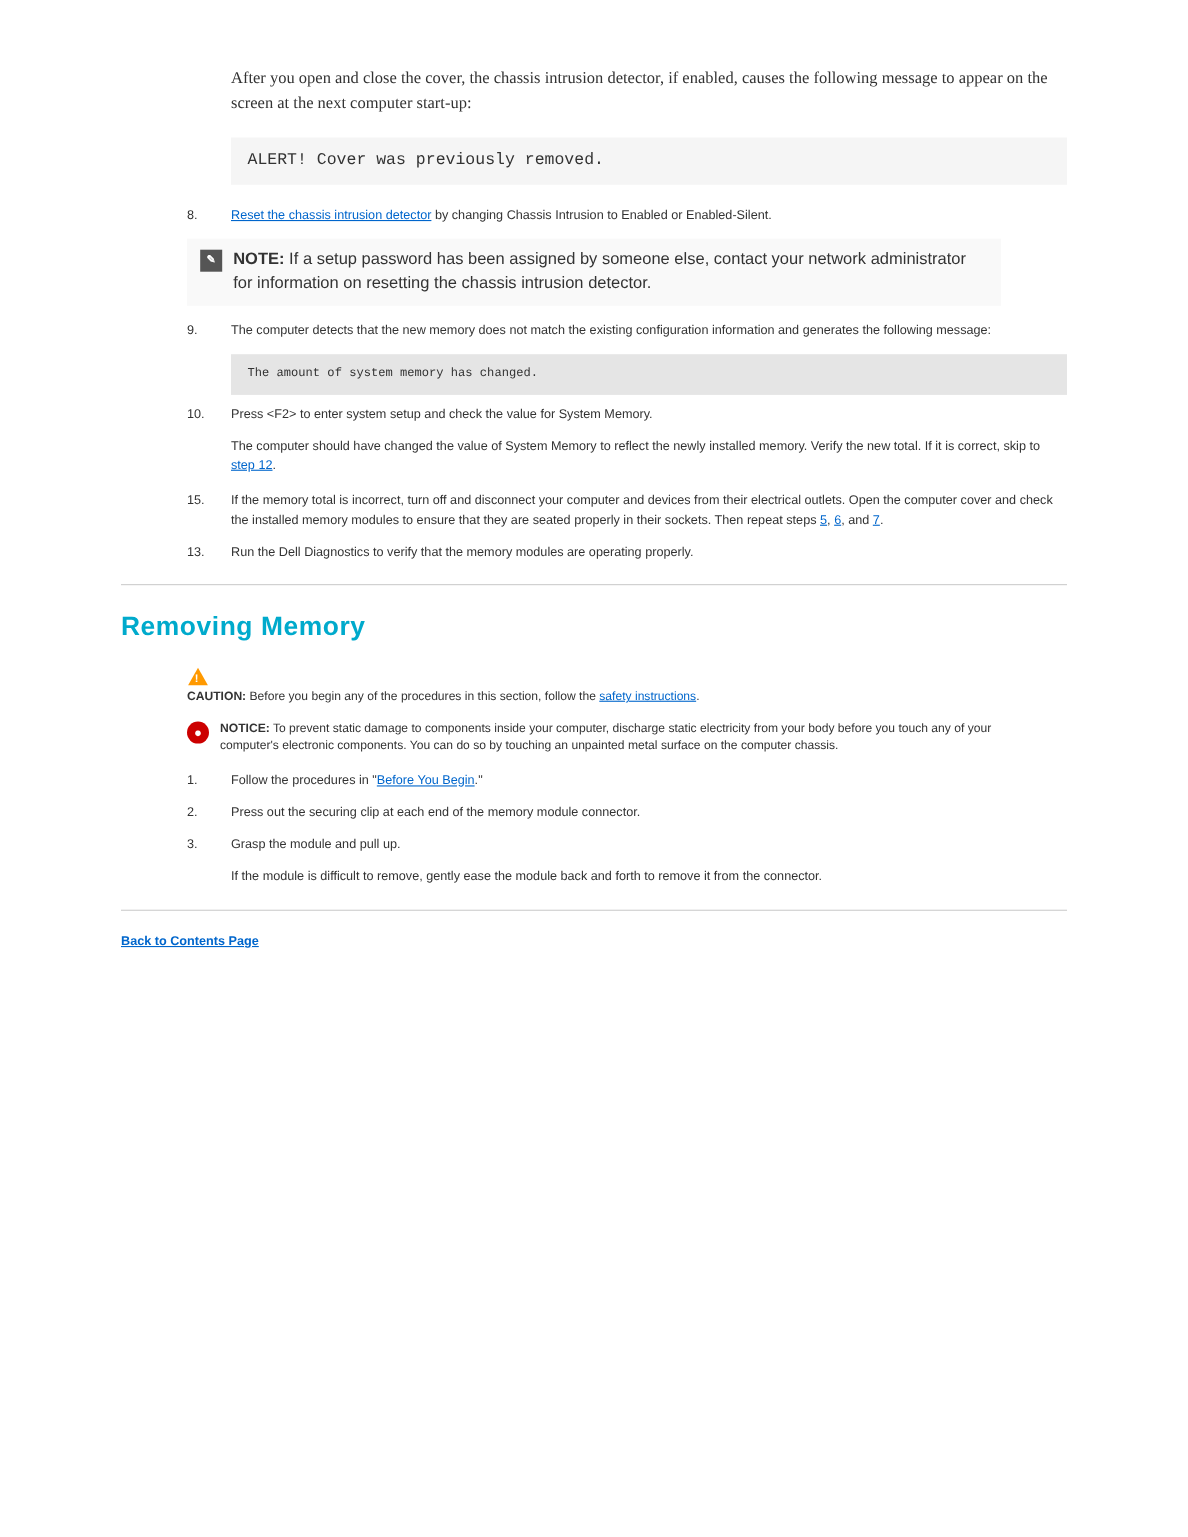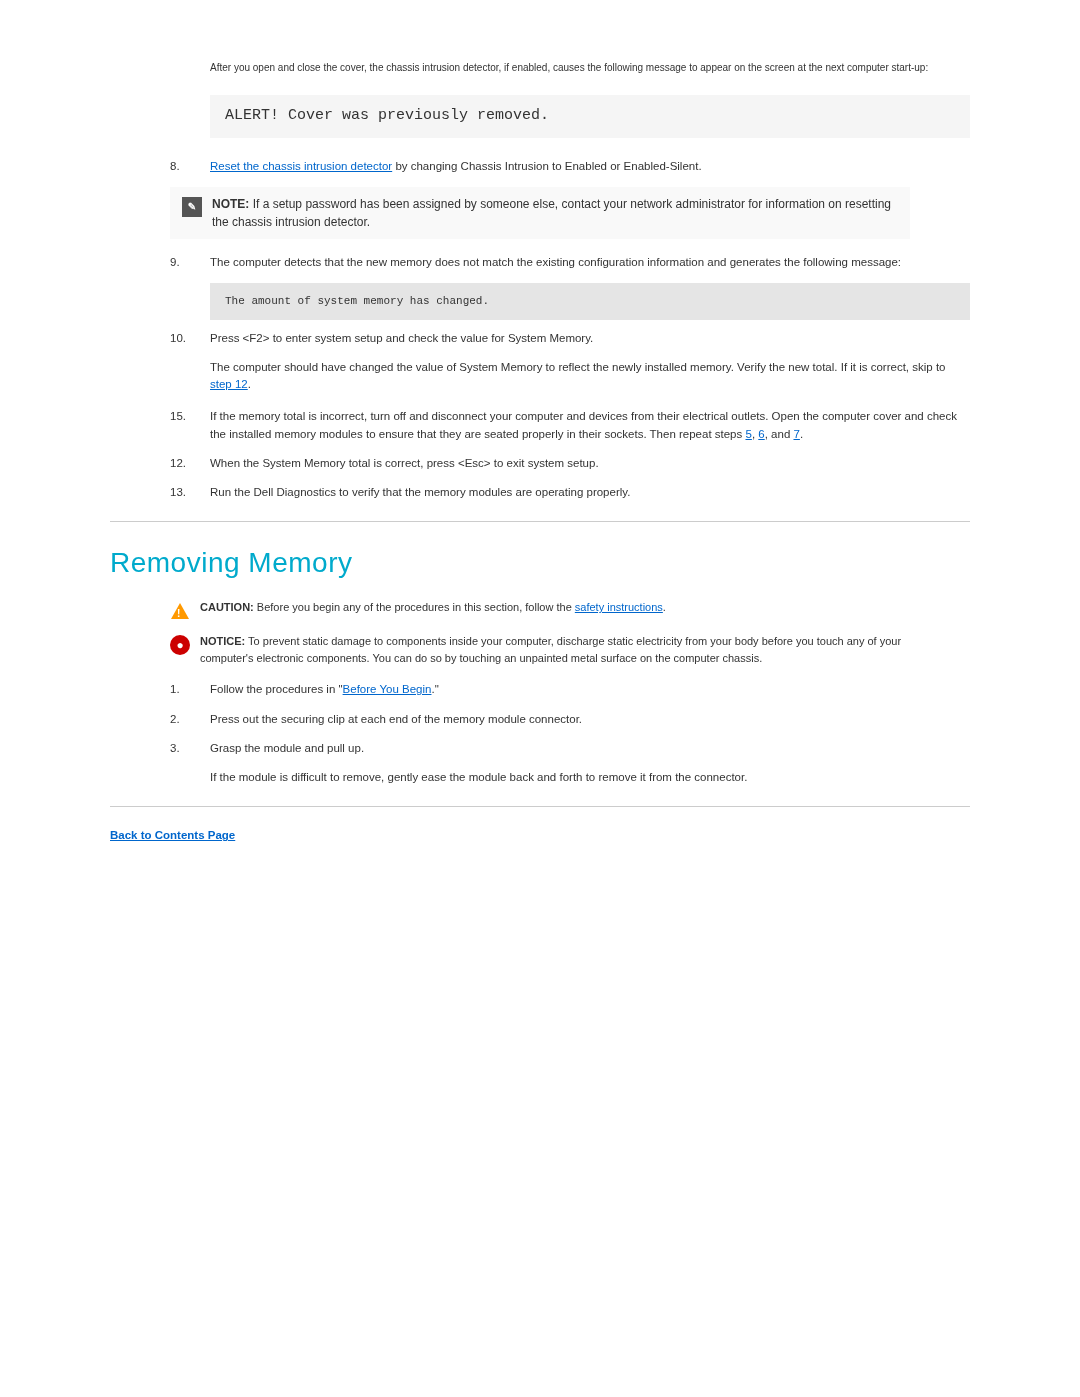--- a/index.html
+++ b/index.html
@@ -18,22 +18,23 @@
 
     .page-container {
       max-width: 900px;
       margin: 0 auto;
       padding: 60px 20px 40px 20px;
     }
 
     .intro-text {
       margin-left: 100px;
       margin-bottom: 20px;
-      font-size: 10px;
-      color: #333;
+      font-size: 15px;
+      color: #333;
+      font-family: Liberation Serif, serif;
     }
 
     .alert-box {
       margin-left: 100px;
       margin-bottom: 20px;
       background: #f5f5f5;
       padding: 10px 15px;
       font-family: 'Courier New', Courier, monospace;
       font-size: 15px;
       color: #333;
@@ -82,21 +83,21 @@
       font-size: 10px;
       font-weight: bold;
       display: flex;
       align-items: center;
       justify-content: center;
       margin-right: 10px;
       margin-top: 2px;
     }
 
     .note-text {
-      font-size: 12px;
+      font-size: 15px;
       color: #333;
     }
 
     .note-text strong {
       font-weight: bold;
     }
 
     .sub-text {
       margin-left: 100px;
       margin-top: 10px;
@@ -116,31 +117,32 @@
       color: #333;
     }
 
     .divider {
       border: none;
       border-top: 1px solid #cccccc;
       margin: 20px 0;
     }
 
     .section-heading {
-      font-size: 28px;
-      font-weight: normal;
+      font-size: 24px;
+      font-weight: bold;
       color: #00aacc;
       margin-bottom: 15px;
       letter-spacing: 0.5px;
     }
 
     .caution-box {
       display: flex;
       align-items: flex-start;
       margin: 10px 60px 12px 60px;
+      flex-direction: column;
     }
 
     .caution-icon {
       min-width: 20px;
       height: 20px;
       margin-right: 10px;
       margin-top: 2px;
       display: flex;
       align-items: center;
       justify-content: center;
@@ -268,24 +270,20 @@
     <li>
       <span class="num">15.</span>
       <span class="content">
         <span>If the memory total is incorrect, turn off and disconnect your computer and devices from their electrical outlets. Open the computer cover and check the installed memory modules to ensure that they are seated properly in their sockets. Then repeat steps</span>
         <a href="#">5</a><span>,</span>
         <a href="#">6</a><span>, and</span>
         <a href="#">7</a><span>.</span>
       </span>
     </li>
 
-    <li>
-      <span class="num">12.</span>
-      <span class="content">When the System Memory total is correct, press &lt;Esc&gt; to exit system setup.</span>
-    </li>
 
     <li>
       <span class="num">13.</span>
       <span class="content">Run the Dell Diagnostics to verify that the memory modules are operating properly.</span>
     </li>
 
   </ol>
 
   <hr class="divider">
 

